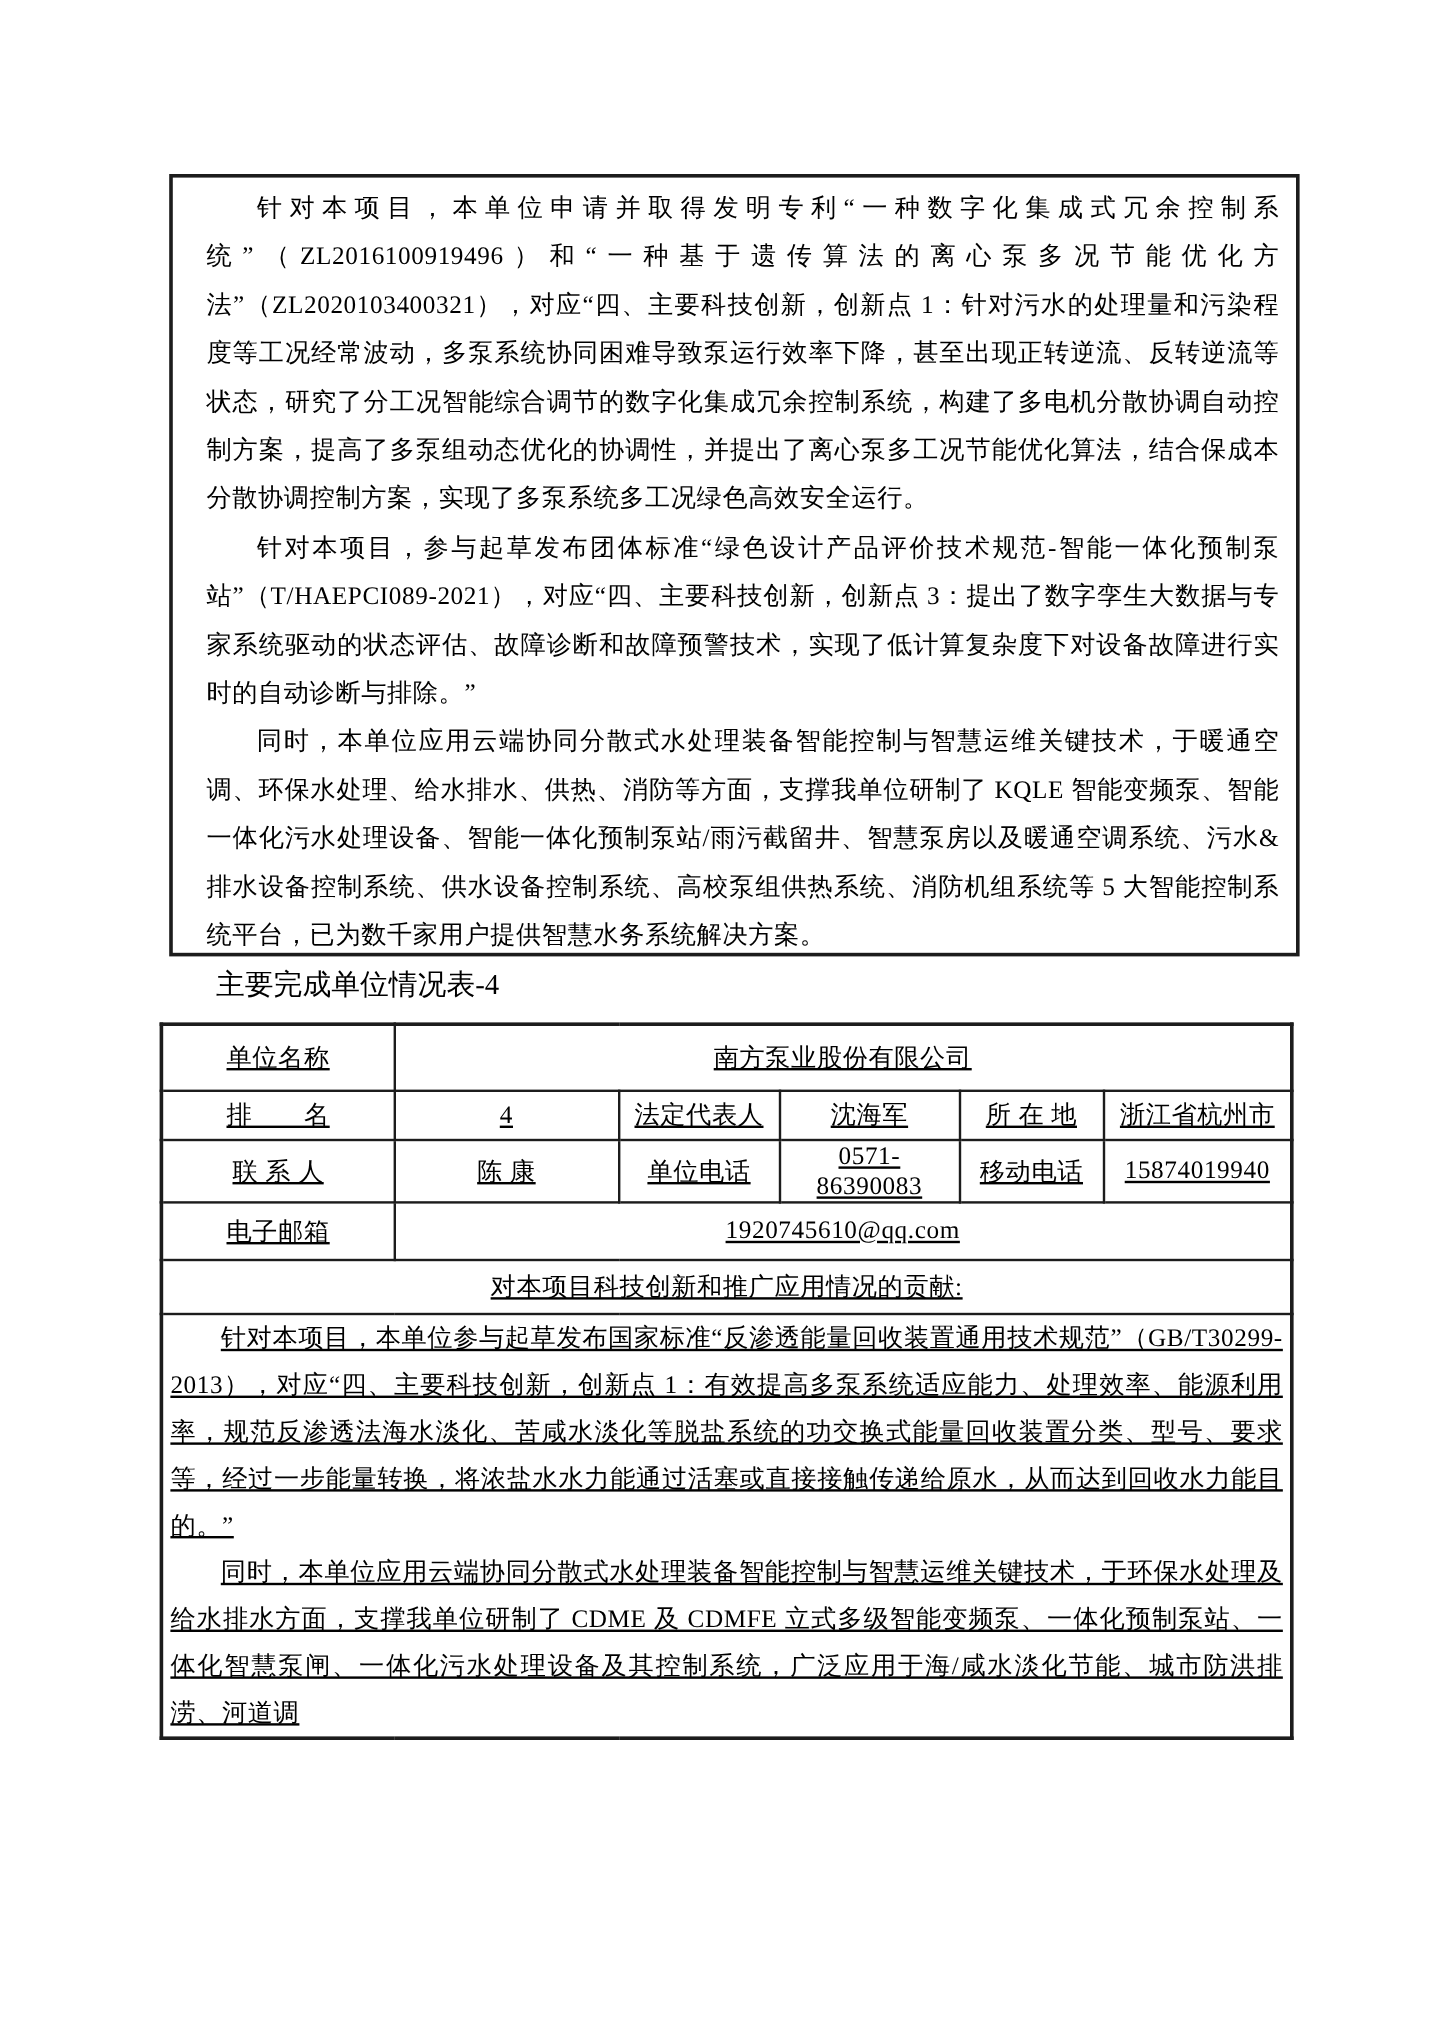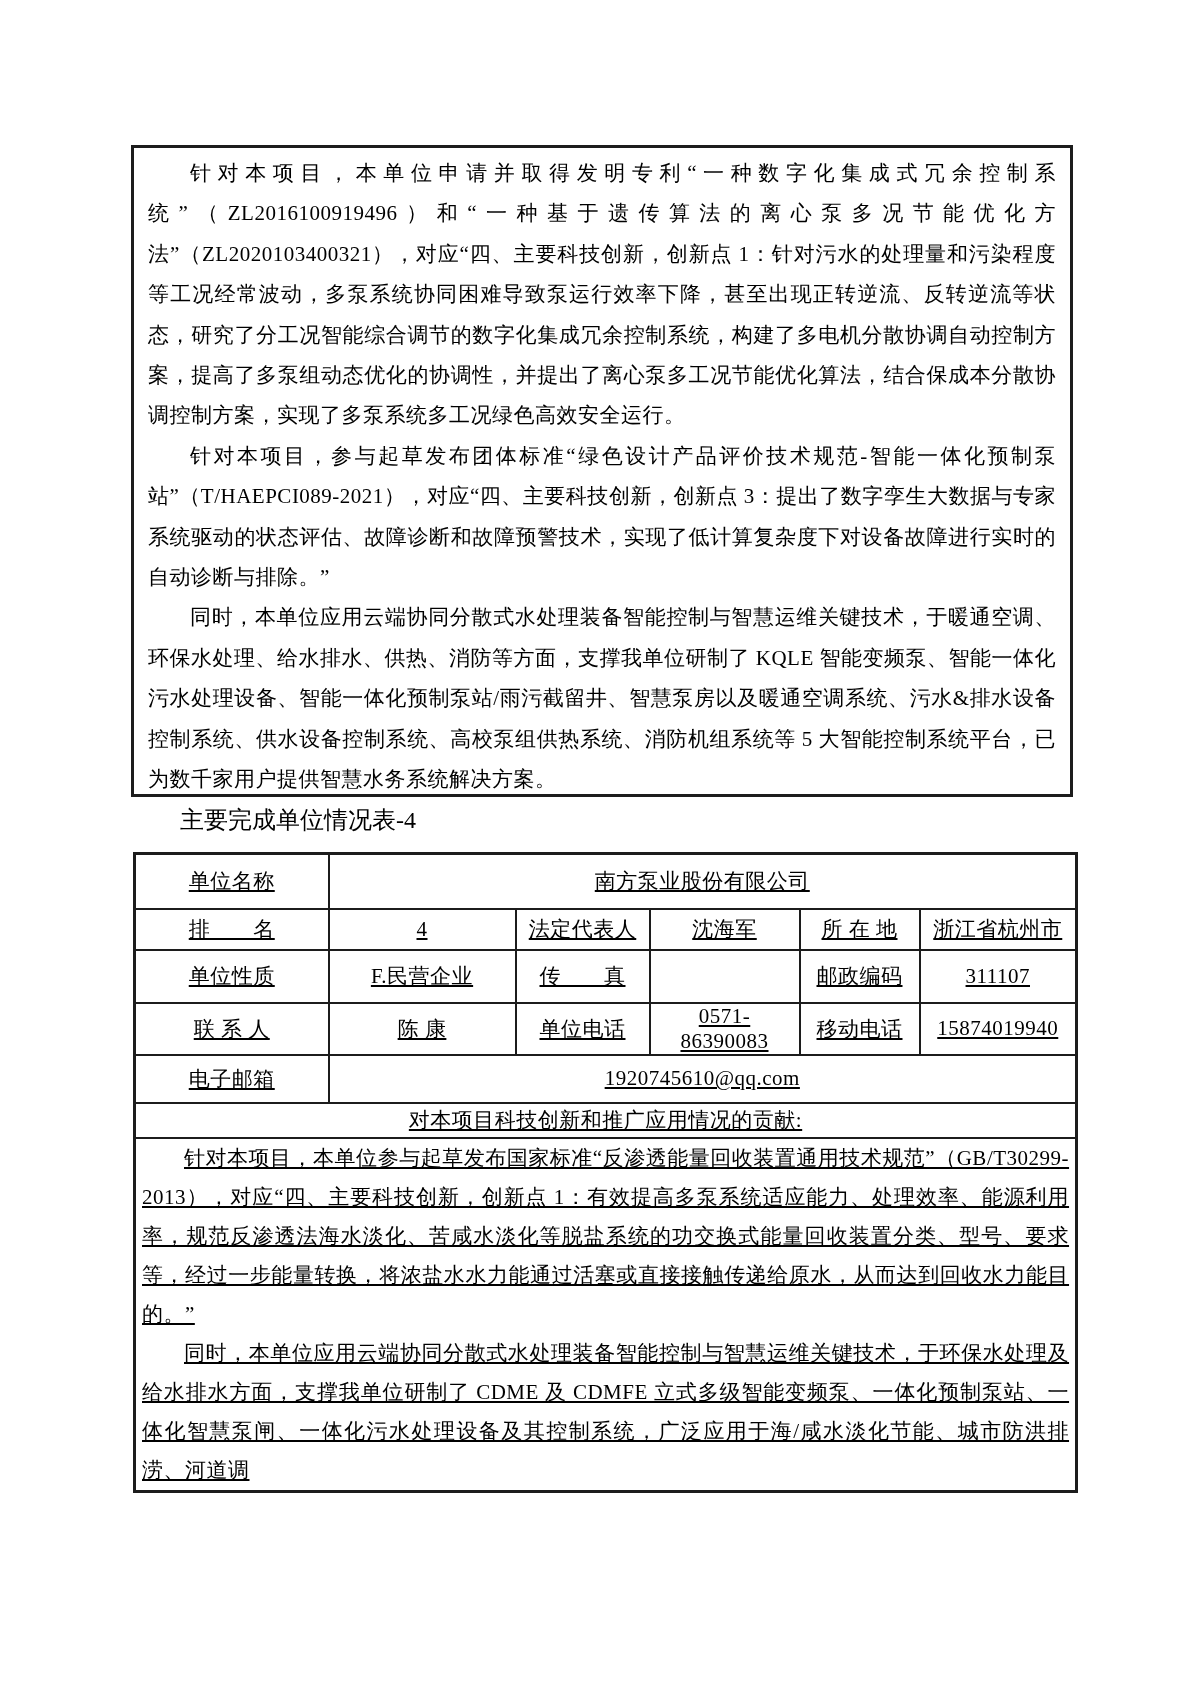--- a/index.html
+++ b/index.html
@@ -4,25 +4,25 @@
 <style>
   html,body { margin:0; padding:0; }
   body {
     width:1200px; height:1697px;
     background:#ffffff;
     position:relative;
     font-family:"Liberation Serif","DejaVu Serif",serif;
     color:#000;
   }
   .top-box {
-    position:absolute; left:131px; top:145px;
+    position:absolute; left:141px; top:145px;
     width:942px; height:652px;
     border:3px solid #1c1c1c;
     box-sizing:border-box;
-    padding:5px 14px 0 14px;
+    padding:5px 14px 0 28px;
     overflow:hidden;
     background:#fff;
   }
   .top-box p {
     margin:0;
     font-size:21px;
     line-height:40.4px;
     text-align:justify;
     text-indent:2em;
     letter-spacing:0.5px;
@@ -94,41 +94,33 @@
     <td colspan="5">南方泵业股份有限公司</td>
   </tr>
   <tr style="height:41px">
     <td>排　　名</td>
     <td>4</td>
     <td>法定代表人</td>
     <td>沈海军</td>
     <td>所 在 地</td>
     <td>浙江省杭州市</td>
   </tr>
-  <tr style="height:53px">
-    <td>单位性质</td>
-    <td>F.民营企业</td>
-    <td>传　　真</td>
-    <td></td>
-    <td>邮政编码</td>
-    <td>311107</td>
-  </tr>
   <tr style="height:47px">
     <td>联 系 人</td>
     <td>陈 康</td>
     <td>单位电话</td>
     <td>0571-86390083</td>
     <td>移动电话</td>
     <td>15874019940</td>
   </tr>
   <tr style="height:48px">
     <td>电子邮箱</td>
     <td colspan="5" class="left-val">1920745610@qq.com</td>
   </tr>
-  <tr style="height:35px">
+  <tr style="height:45px">
     <td colspan="6" class="contrib-head">对本项目科技创新和推广应用情况的贡献:</td>
   </tr>
   <tr style="height:314px">
     <td colspan="6" class="content-cell">
       <p>针对本项目，本单位参与起草发布国家标准“反渗透能量回收装置通用技术规范”（GB/T30299-2013），对应“四、主要科技创新，创新点 1：有效提高多泵系统适应能力、处理效率、能源利用率，规范反渗透法海水淡化、苦咸水淡化等脱盐系统的功交换式能量回收装置分类、型号、要求等，经过一步能量转换，将浓盐水水力能通过活塞或直接接触传递给原水，从而达到回收水力能目的。”</p>
       <p>同时，本单位应用云端协同分散式水处理装备智能控制与智慧运维关键技术，于环保水处理及给水排水方面，支撑我单位研制了 CDME 及 CDMFE 立式多级智能变频泵、一体化预制泵站、一体化智慧泵闸、一体化污水处理设备及其控制系统，广泛应用于海/咸水淡化节能、城市防洪排涝、河道调</p>
     </td>
   </tr>
 </tbody>
   </table>

